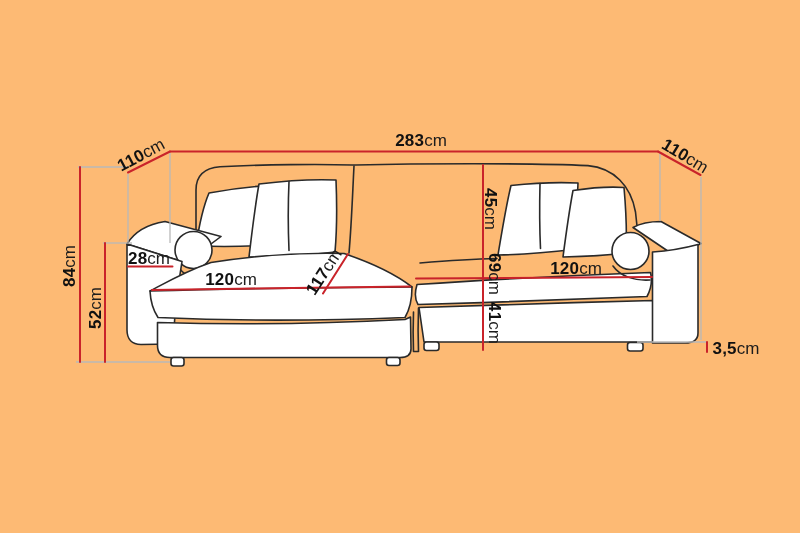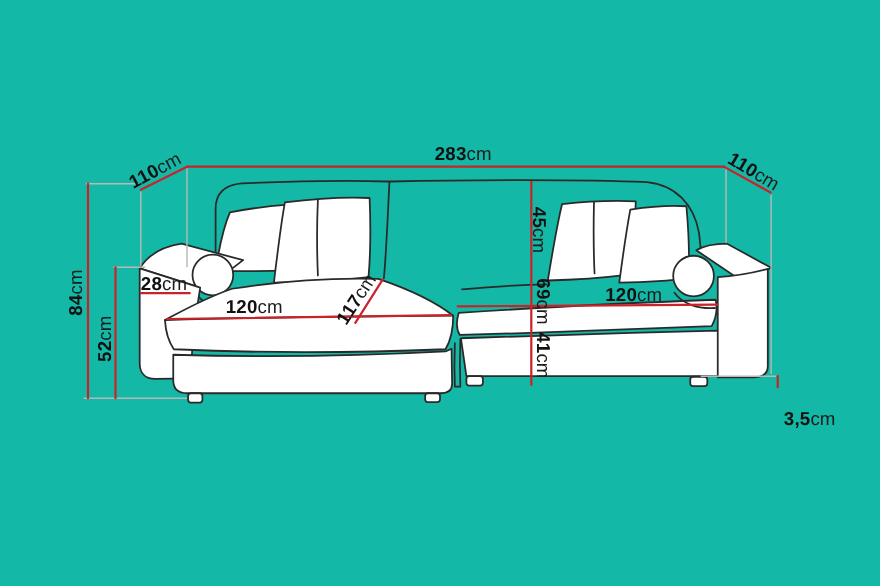--- a/index.html
+++ b/index.html
@@ -1,17 +1,17 @@
 <!DOCTYPE html>
 <html><head>
 <meta charset="utf-8">
 <style>
   html,body{margin:0;padding:0;background:#fff;}
   .stage{
-    position:relative;width:800px;height:533px;background:#14b8a6;overflow:hidden;
+    position:relative;width:800px;height:533px;background:#fdba74;overflow:hidden;
     font-family:"Liberation Sans",sans-serif;
   }
   .stage svg{position:absolute;left:0;top:0;}
   .dim-label{
     position:absolute;white-space:nowrap;color:#111;font-size:17px;line-height:1;
     transform:translate(-50%,-50%);
   }
   .dim-label .v{font-weight:700;letter-spacing:.2px;}
   .dim-label .u{font-weight:400;color:#1c1c1c;}
   .r-n28{transform:translate(-50%,-50%) rotate(-28deg);}
@@ -135,17 +135,17 @@
   </div>
 
   <div class="dim-label r-p90" style="left:494px;top:323px;">
     <span class="v">41</span><span class="u">cm</span>
   </div>
 
   <div class="dim-label" style="left:576px;top:268px;">
     <span class="v">120</span><span class="u">cm</span>
   </div>
 
-  <div class="dim-label" style="left:736px;top:348px;margin-top:33px;">
+  <div class="dim-label" style="left:736px;top:348px;">
     <span class="v">3,5</span><span class="u">cm</span>
   </div>
 
 </div>
 
 </body></html>

